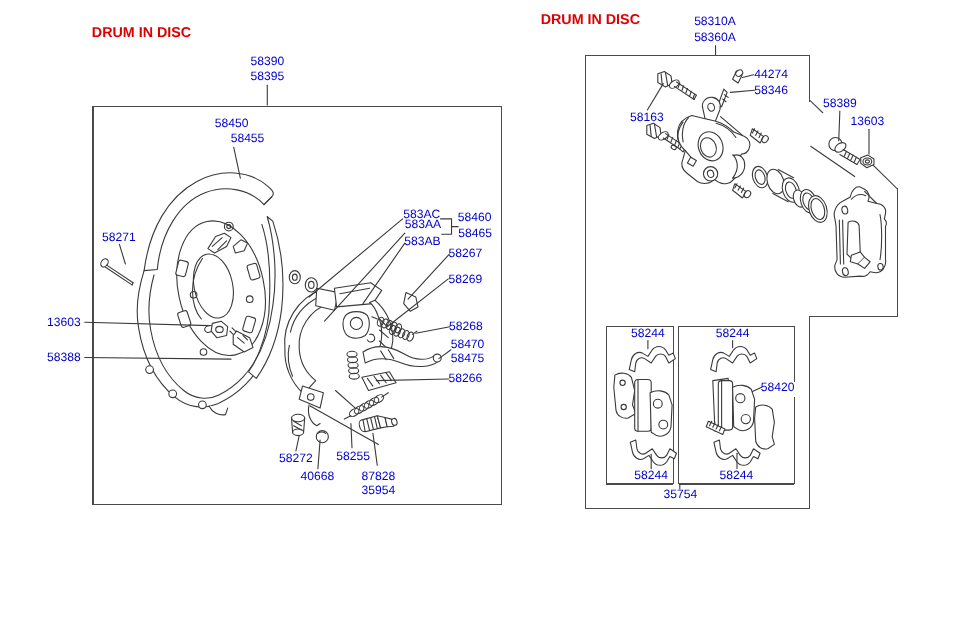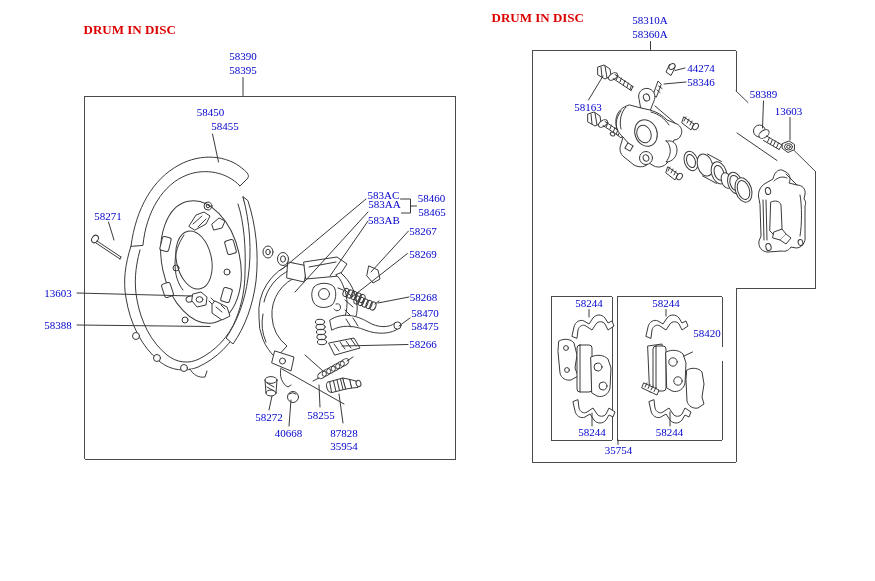--- a/index.html
+++ b/index.html
@@ -1,17 +1,17 @@
 <!DOCTYPE html>
 <html><head>
 <meta charset="utf-8">
 <style>
   html,body{margin:0;padding:0;background:#fff;}
   #stage{position:relative;width:875px;height:530px;background:#ffffff;overflow:hidden;
-         font-family:Liberation Serif, serif;}
+         font-family:Liberation Sans, sans-serif;}
   #art{position:absolute;left:0;top:0;z-index:1;}
   .lbl{position:absolute;z-index:2;color:#0000CC;font-size:11px;line-height:12px;
        white-space:nowrap;transform:translate(-50%,-50%);}
   .ttl{position:absolute;z-index:2;color:#DD0000;font-size:13px;font-weight:bold;
        line-height:13px;white-space:nowrap;transform:translate(0,-50%);letter-spacing:0px;}
 </style>
 </head>
 <body>
 
 <div id="stage">
@@ -373,16 +373,16 @@
   <div class="lbl" style="left:650px;top:34px">58360A</div>
   <div class="lbl" style="left:701px;top:68px">44274</div>
   <div class="lbl" style="left:701px;top:82px">58346</div>
   <div class="lbl" style="left:588px;top:106.5px">58163</div>
   <div class="lbl" style="left:763.5px;top:94px">58389</div>
   <div class="lbl" style="left:788.5px;top:110.5px">13603</div>
   <div class="lbl" style="left:589px;top:303px">58244</div>
   <div class="lbl" style="left:666px;top:303px">58244</div>
   <div class="lbl" style="left:592px;top:432px">58244</div>
   <div class="lbl" style="left:669.5px;top:432px">58244</div>
-  <div class="lbl" style="left:707px;top:333px">58420</div>
+  <div class="lbl" style="left:707px;top:352px">58420</div>
   <div class="lbl" style="left:618.5px;top:449.5px">35754</div>
 
 </div>
 
 </body></html>

